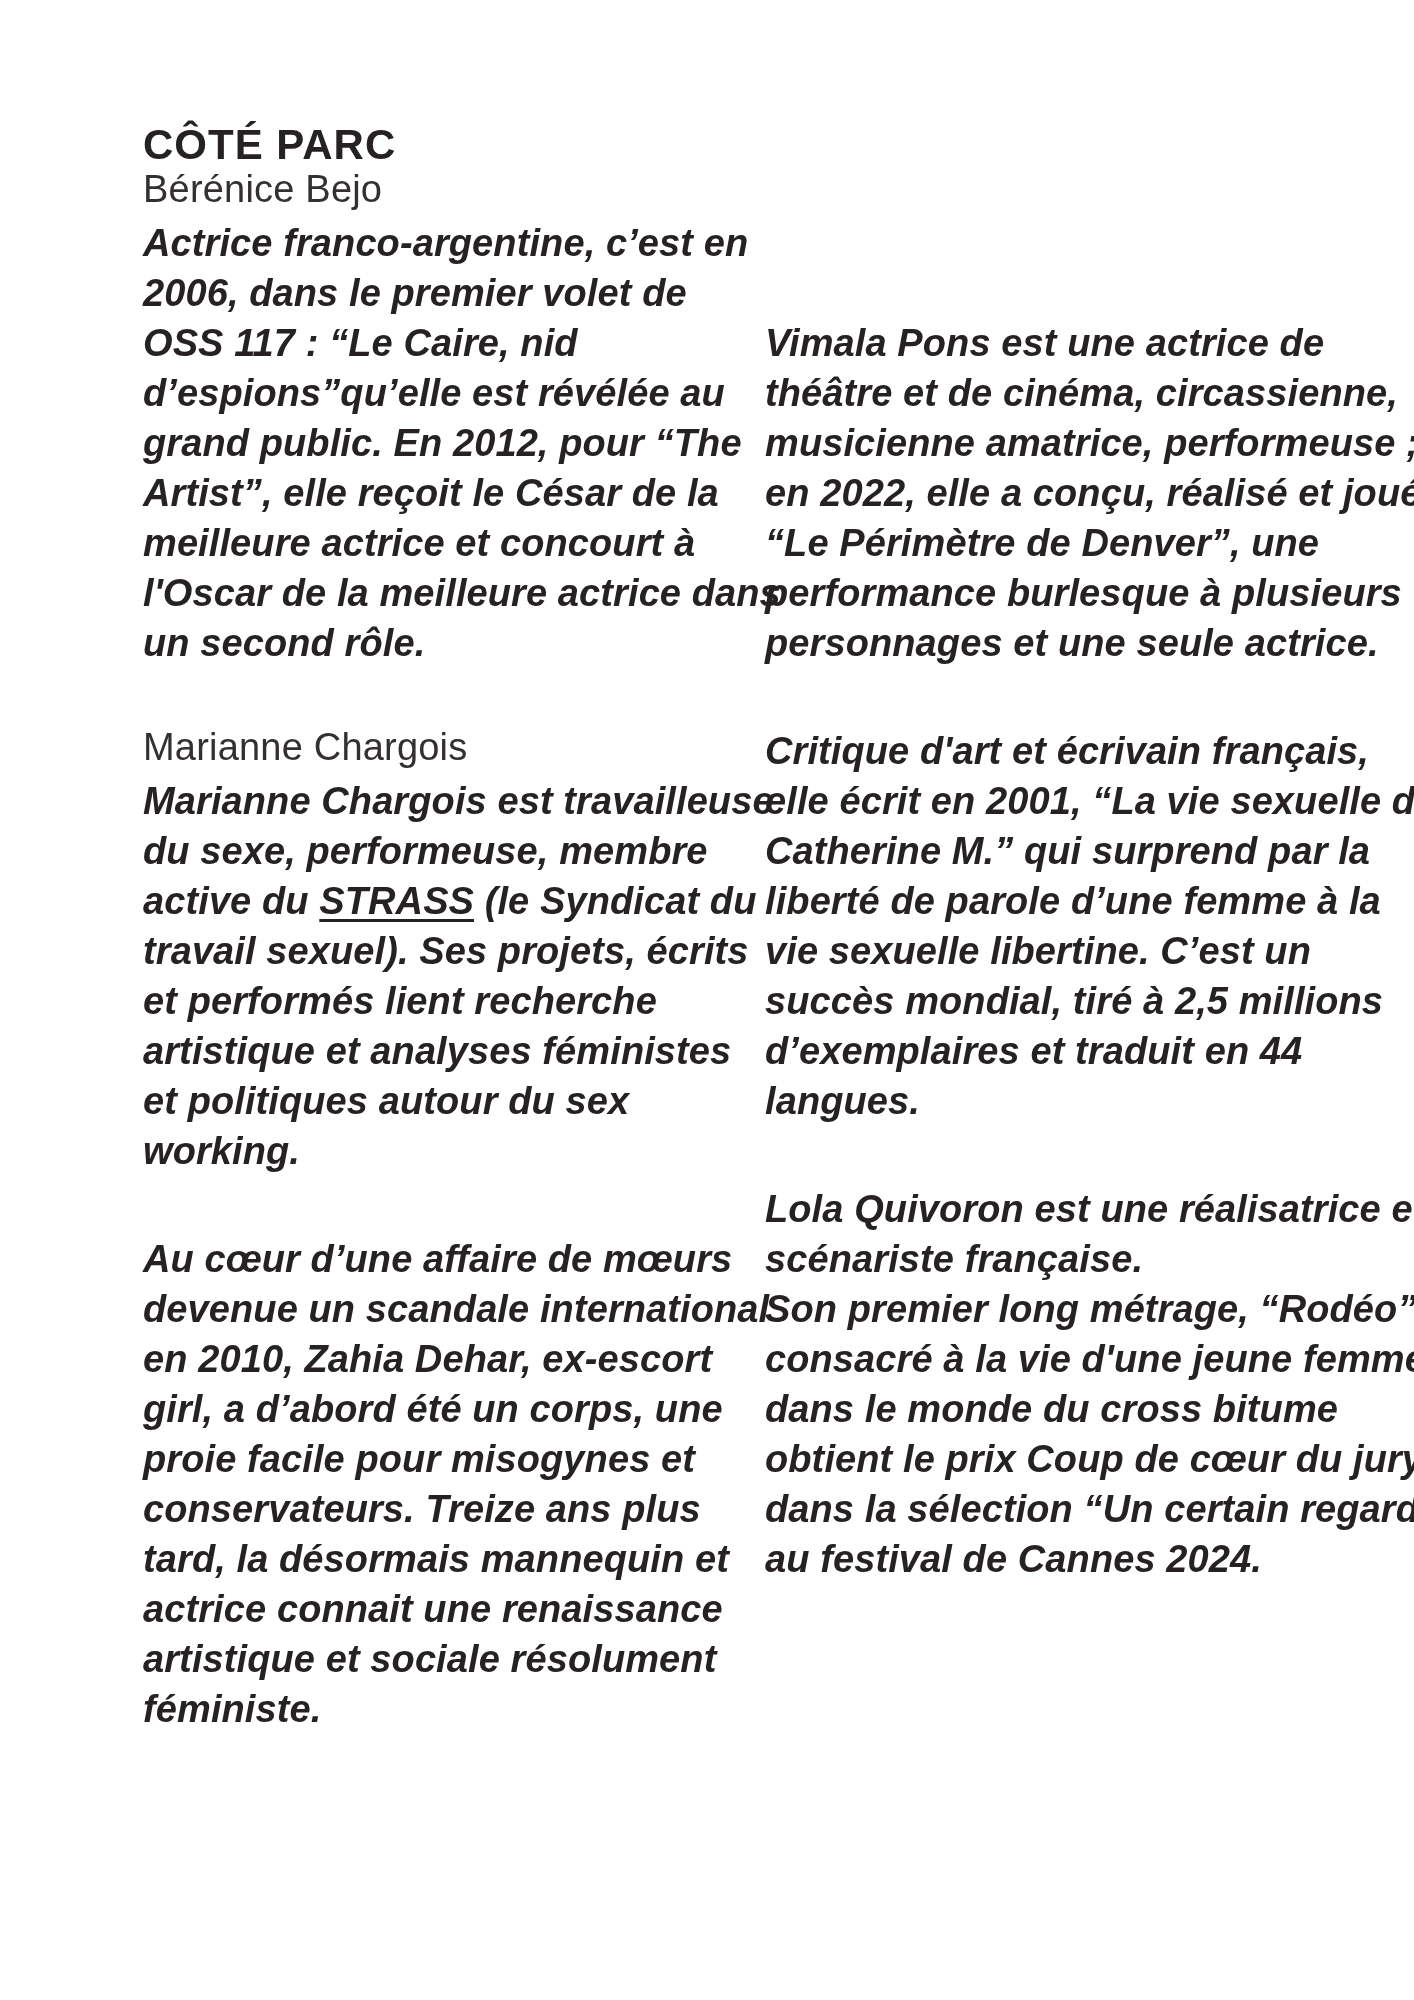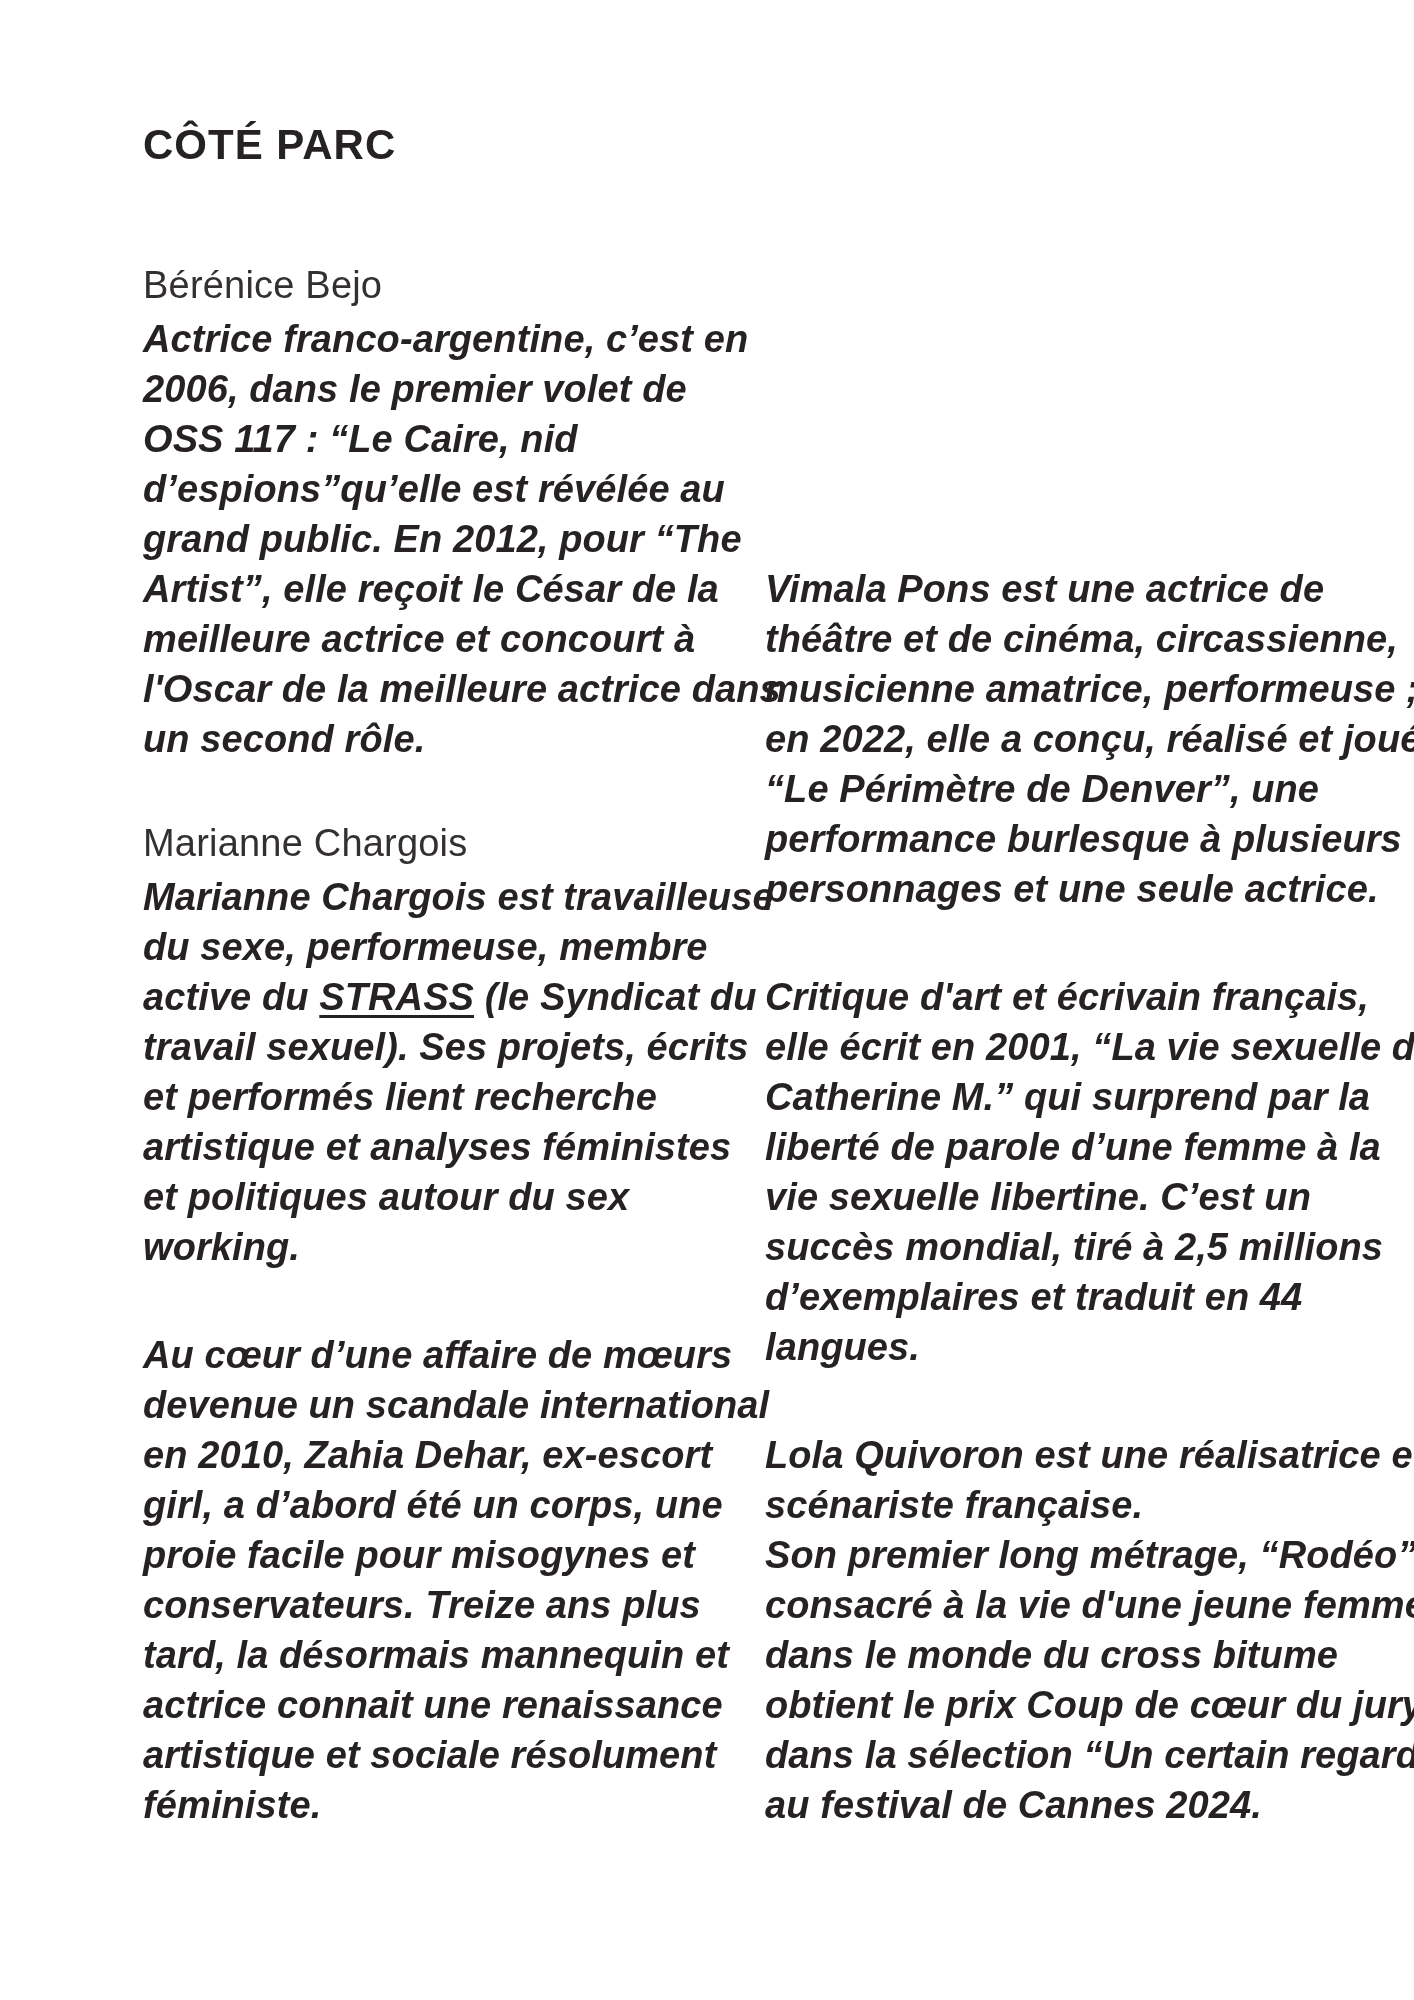--- a/index.html
+++ b/index.html
@@ -19,22 +19,21 @@
   }
   .title {
     font-size: 42px;
     font-weight: 700;
     letter-spacing: 1px;
     color: #262223;
     line-height: 1.1;
   }
   .columns {
     display: flex;
-    align-items: flex-end;
-    margin-top: 96px;
+    align-items: center;
   }
   .col-left  { width: 622px; flex: none; }
   .col-right { width: 612px; flex: none; }
   .entry { margin-bottom: 58px; }
   .entry-name {
     font-size: 38px;
     font-weight: 400;
     color: #343031;
     line-height: 1.15;
     margin-bottom: 6px;

